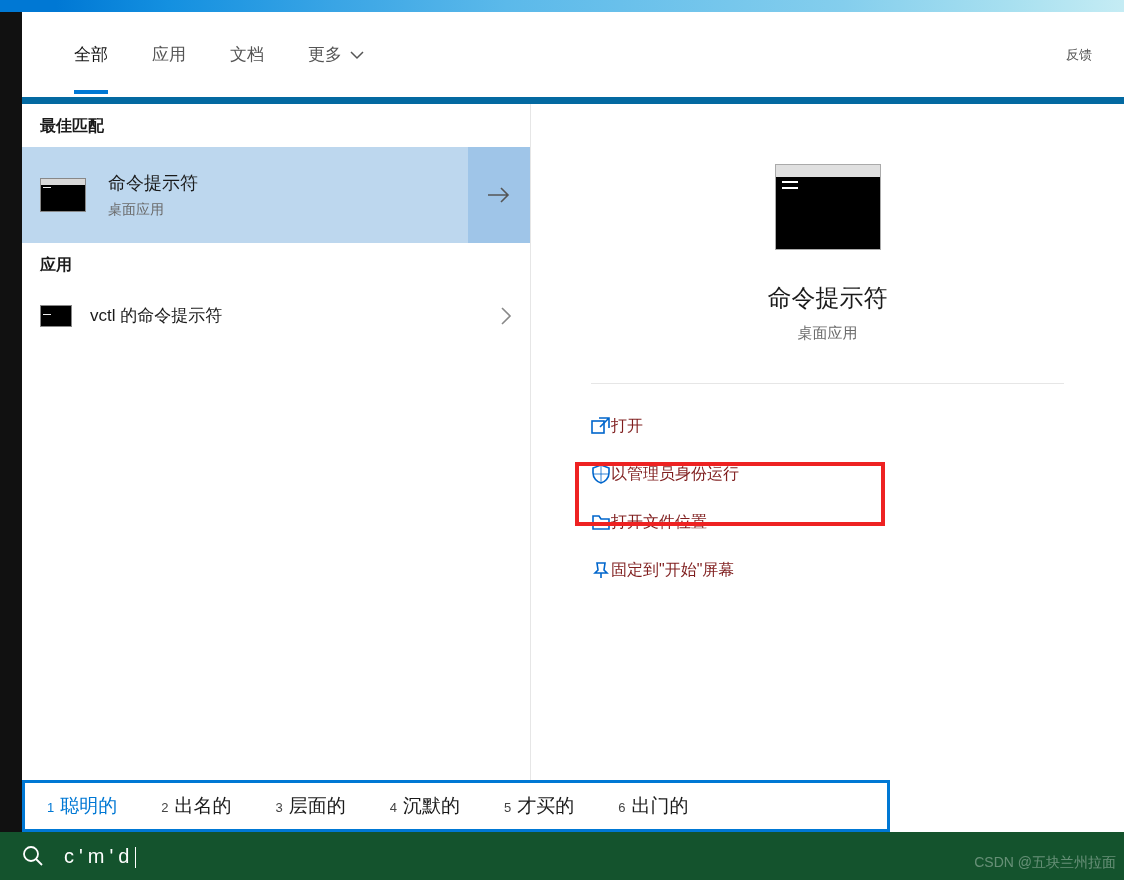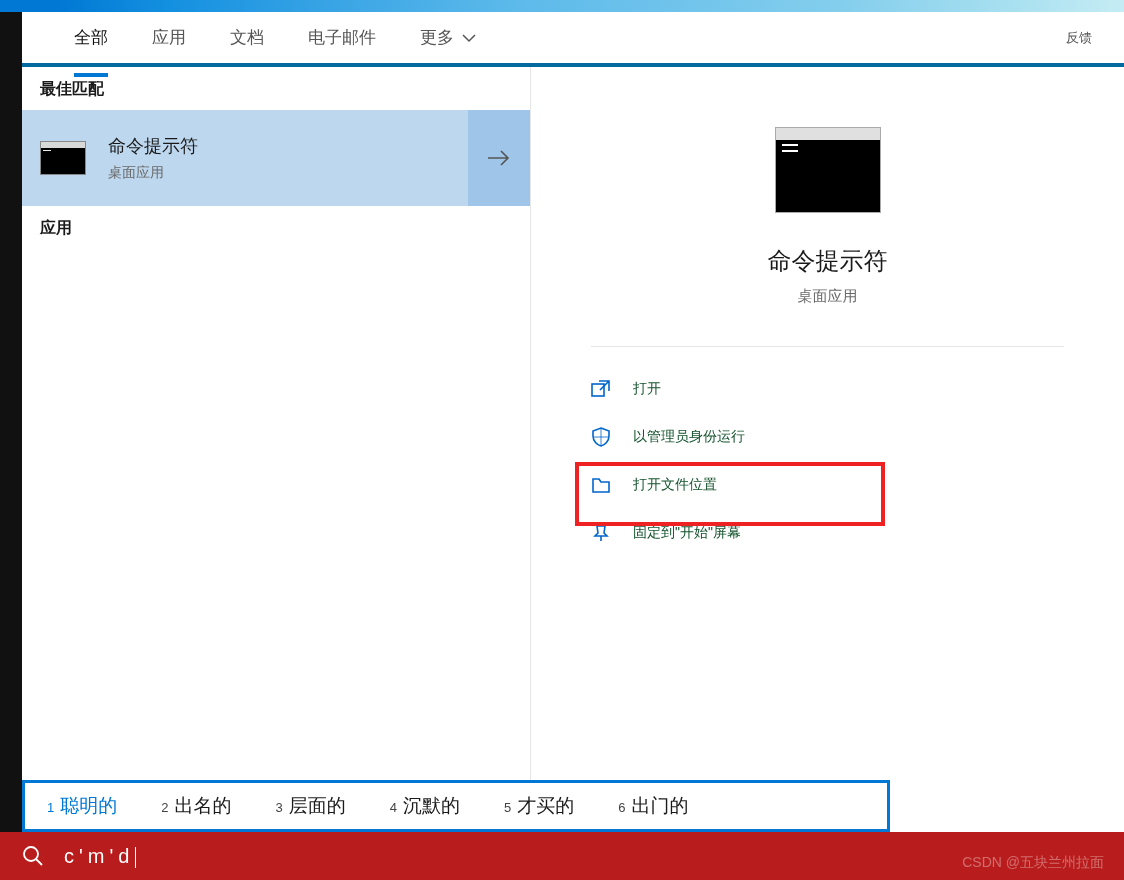--- a/index.html
+++ b/index.html
@@ -26,23 +26,23 @@
   .main {
     position: absolute;
     left: 22px; top: 12px; right: 0; bottom: 42px;
     background: #fff;
     display: flex;
     flex-direction: column;
   }
   .tabs {
     display: flex;
     align-items: center;
-    height: 55px;
+    height: 92px;
     padding: 0 30px;
-    border-bottom: 4px solid #0369a1;
+    border-bottom: 7px solid #0369a1;
   }
   .tab {
     padding: 0 22px;
     height: 76px;
     display: flex;
     align-items: center;
     font-size: 17px;
     color: #555;
     cursor: pointer;
     position: relative;
@@ -176,24 +176,23 @@
   }
   .divider {
     height: 1px;
     background: #e6e6e6;
     margin: 40px 0 18px;
   }
   .action {
     display: flex;
     align-items: center;
     height: 48px;
-    color: #14532d;
-    font-size: 14px;
-    cursor: pointer;
-    gap: 22px;
+    color: #7f1d1d;
+    font-size: 16px;
+    cursor: pointer;
   }
   .action .ico { width: 20px; display: flex; justify-content: center; }
   .red-box {
     position: absolute;
     border: 4px solid #e22;
     pointer-events: none;
   }
   .ime-bar {
     position: absolute;
     left: 22px; bottom: 48px;
@@ -212,42 +211,42 @@
     gap: 6px;
     cursor: pointer;
   }
   .ime-item .num { font-size: 13px; color: #444; }
   .ime-item.sel { color: #0078d4; }
   .ime-item.sel .num { color: #0078d4; }
   .bottom-bar {
     position: absolute;
     left: 0; right: 0; bottom: 0;
     height: 48px;
-    background: #b91c1c;
+    background: #14532d;
     display: flex;
     align-items: center;
     padding: 0 22px;
     color: #fff;
   }
   .search-icon { margin-right: 20px; }
   .search-text {
     font-size: 20px;
     letter-spacing: 5px;
     position: relative;
   }
   .search-text::after {
     content: "";
     position: absolute;
     right: -2px; top: 2px; bottom: 0;
     width: 1px;
     background: #fff;
   }
   .watermark {
     position: absolute;
-    right: 20px; bottom: 8px;
+    right: 8px; bottom: 8px;
     color: rgba(255,255,255,0.35);
     font-size: 14px;
   }
   svg { display: block; }
 </style>
 </head>
 <body>
 
 <div class="top-gradient"></div>
 <div class="left-strip"></div>
@@ -255,23 +254,20 @@
 <div class="main">
   <div class="tabs">
     <div class="tab active">
         <span>全部</span>
       </div>
     <div class="tab">
         <span>应用</span>
       </div>
     <div class="tab">
         <span>文档</span>
-      </div>
-    <div class="tab">
-        <span>电子邮件</span>
       </div>
     <div class="tab">
       <span>更多</span>
       <span class="chev">
         <svg width="14" height="10" viewBox="0 0 14 10">
             <path d="M1 2 L7 8 L13 2" stroke="#555" stroke-width="1.5" fill="none"></path>
           </svg>
       </span>
     </div>
     <div class="tabs-spacer"></div>
@@ -294,20 +290,29 @@
           <span>
             <svg width="26" height="20" viewBox="0 0 26 20">
                 <path d="M2 10 H22 M15 3 L22 10 L15 17" stroke="#555" stroke-width="1.6" fill="none"></path>
               </svg>
           </span>
         </div>
       </div>
 
       <div class="section-header">应用</div>
 
+      <div class="app-row">
+        <div class="thumb small"></div>
+        <div class="res-title" style="font-size:17px;">vctl 的命令提示符</div>
+        <span class="chev-right">
+          <svg width="12" height="20" viewBox="0 0 12 20">
+              <path d="M2 2 L10 10 L2 18" stroke="#888" stroke-width="1.6" fill="none"></path>
+            </svg>
+        </span>
+      </div>
     </div>
 
     <div class="right-col">
       <div class="preview-icon-wrap">
         <div class="preview-icon"></div>
       </div>
       <div class="preview-title">命令提示符</div>
       <div class="preview-sub">桌面应用</div>
 
       <div class="divider"></div>

